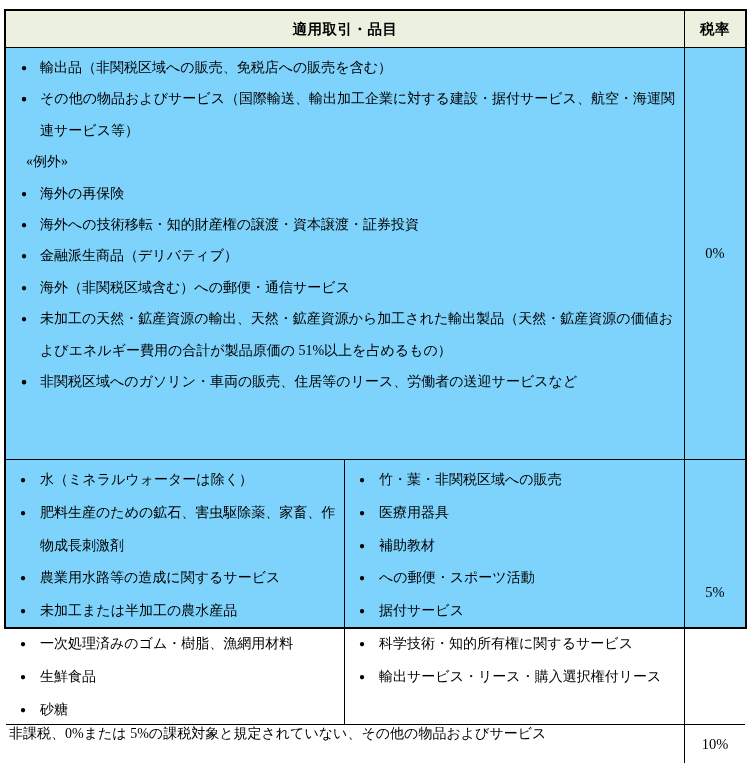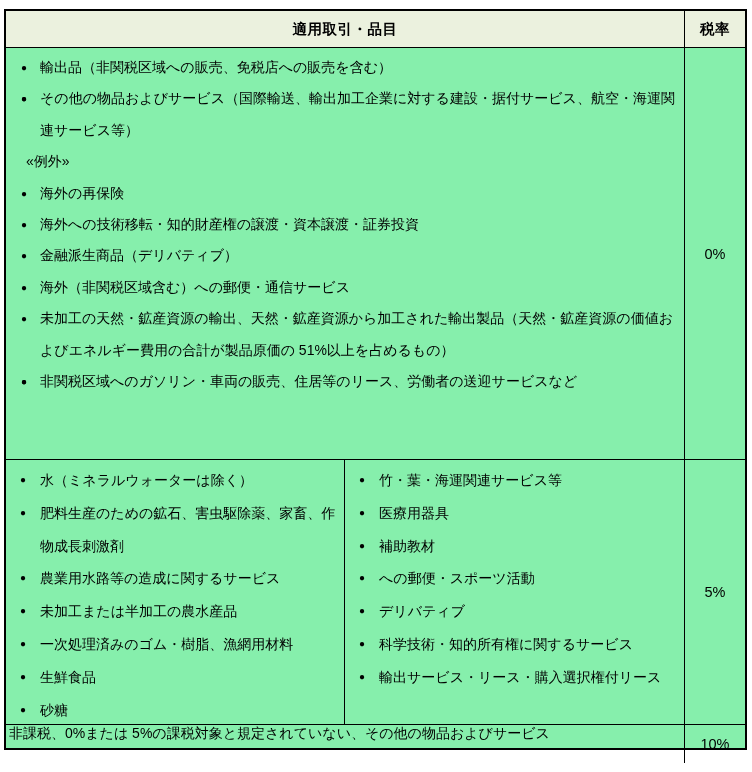--- a/index.html
+++ b/index.html
@@ -6,27 +6,28 @@
   html, body {
     width: 752px; height: 772px;
     background: #ffffff;
     font-family: "Liberation Sans", "DejaVu Sans", sans-serif;
     color: var(--text, #000);
   }
   body { position: relative; overflow: hidden; }
 
   .tax-table {
     position: absolute; left: 4px; top: 9px;
-    width: 743px; height: 741px;
+    width: 743px; height: 620px;
     border: 2px solid var(--border, #000);
     display: grid;
     grid-template-columns: 1fr 61px;
     grid-template-rows: 36px 412px 265px 39px;
     font-size: 14px;
-    background: #86efac;
+    background: #7dd3fc;
+    font-family: Liberation Serif, serif;
   }
 
   .hdr-cell {
     background: var(--header-bg, #ebf1de);
     display: flex; align-items: center; justify-content: center;
     font-weight: bold;
     font-size: 14.5px;
     letter-spacing: 0.5px;
   }
   .rate-col { border-left: 1px solid var(--border, #000); }
@@ -106,25 +107,25 @@
         <li><span class="bullet">●</span><span>肥料生産のための鉱石、害虫駆除薬、家畜、作物成長刺激剤</span></li>
         <li><span class="bullet">●</span><span>農業用水路等の造成に関するサービス</span></li>
         <li><span class="bullet">●</span><span>未加工または半加工の農水産品</span></li>
         <li><span class="bullet">●</span><span>一次処理済みのゴム・樹脂、漁網用材料</span></li>
         <li><span class="bullet">●</span><span>生鮮食品</span></li>
         <li><span class="bullet">●</span><span>砂糖</span></li>
       </ul>
     </div>
     <div class="sub-col right">
       <ul class="list">
-        <li><span class="bullet">●</span><span>竹・葉・海運関連サービス等</span></li>
+        <li><span class="bullet">●</span><span>竹・葉・非関税区域への販売</span></li>
         <li><span class="bullet">●</span><span>医療用器具</span></li>
         <li><span class="bullet">●</span><span>補助教材</span></li>
         <li><span class="bullet">●</span><span>への郵便・スポーツ活動</span></li>
-        <li><span class="bullet">●</span><span>デリバティブ</span></li>
+        <li><span class="bullet">●</span><span>据付サービス</span></li>
         <li><span class="bullet">●</span><span>科学技術・知的所有権に関するサービス</span></li>
         <li><span class="bullet">●</span><span>輸出サービス・リース・購入選択権付リース</span></li>
       </ul>
     </div>
   </div>
   <div class="rate-cell rate-col bt">
     <span>5%</span>
   </div>
 
   <div class="single-cell bt">

